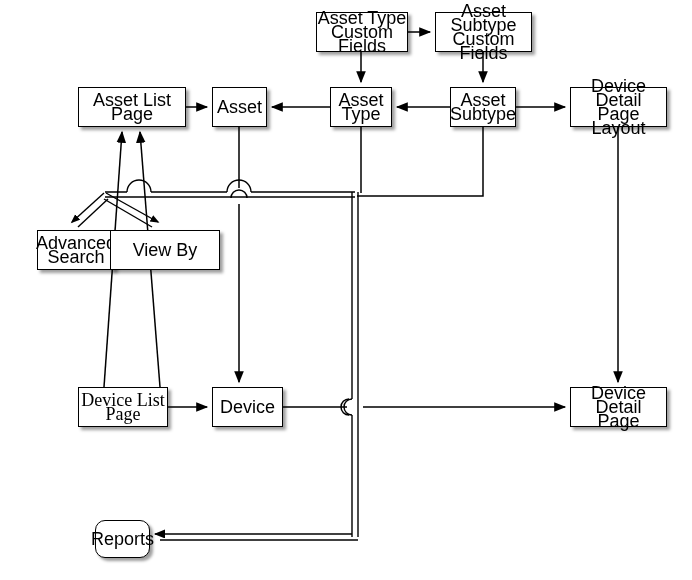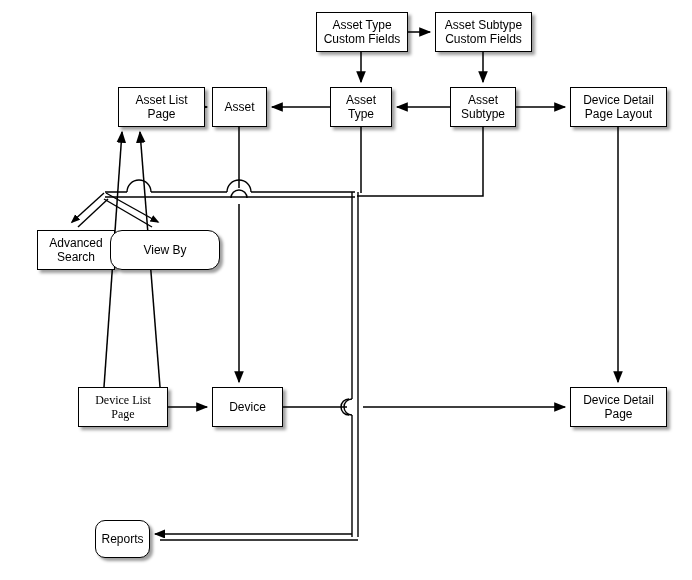--- a/index.html
+++ b/index.html
@@ -24,21 +24,21 @@
   }
   .node {
     position: absolute;
     box-sizing: border-box;
     background: #ffffff;
     border: 1.6px solid #000000;
     display: flex;
     align-items: center;
     justify-content: center;
     text-align: center;
-    font-size: 12px;
+    font-size: 18px;
     line-height: 14px;
     color: #000000;
     box-shadow: 3px 3px 3px rgba(0,0,0,0.38);
     white-space: pre-line;
     z-index: 5;
   }
 </style>
 </head>
 <body>
 
@@ -108,38 +108,38 @@
       <path stroke-width="1.4" d="M104,199 L152,227"></path>
     </g>
   </svg>
 
   <div class="node" style="left:316px;top:12px;width:92px;height:40px;">Asset Type
 Custom Fields</div>
 
   <div class="node" style="left:435px;top:12px;width:97px;height:40px;">Asset Subtype
 Custom Fields</div>
 
-  <div class="node" style="left:78px;top:87px;width:87px;height:40px;margin-left:40px;">Asset List
+  <div class="node" style="left:78px;top:87px;width:108px;height:40px;">Asset List
 Page</div>
 
   <div class="node" style="left:212px;top:87px;width:55px;height:40px;">Asset</div>
 
   <div class="node" style="left:330px;top:87px;width:62px;height:40px;">Asset
 Type</div>
 
   <div class="node" style="left:450px;top:87px;width:66px;height:40px;">Asset
 Subtype</div>
 
   <div class="node" style="left:570px;top:87px;width:97px;height:40px;">Device Detail
 Page Layout</div>
 
   <div class="node" style="left:17px;top:230px;width:78px;height:40px;margin-left:20px;">Advanced
 Search</div>
 
-  <div class="node" style="left:110px;top:230px;width:110px;height:40px;border-radius:12px;">View By</div>
+  <div class="node" style="left:110px;top:230px;width:110px;height:40px;">View By</div>
 
   <div class="node" style="left:78px;top:387px;width:90px;height:40px;font-family:Liberation Serif, serif;">Device List
 Page</div>
 
   <div class="node" style="left:212px;top:387px;width:71px;height:40px;">Device</div>
 
   <div class="node" style="left:570px;top:387px;width:97px;height:40px;">Device Detail
 Page</div>
 
   <div class="node" style="left:95px;top:520px;width:55px;height:38px;border-radius:10px;">Reports</div>

